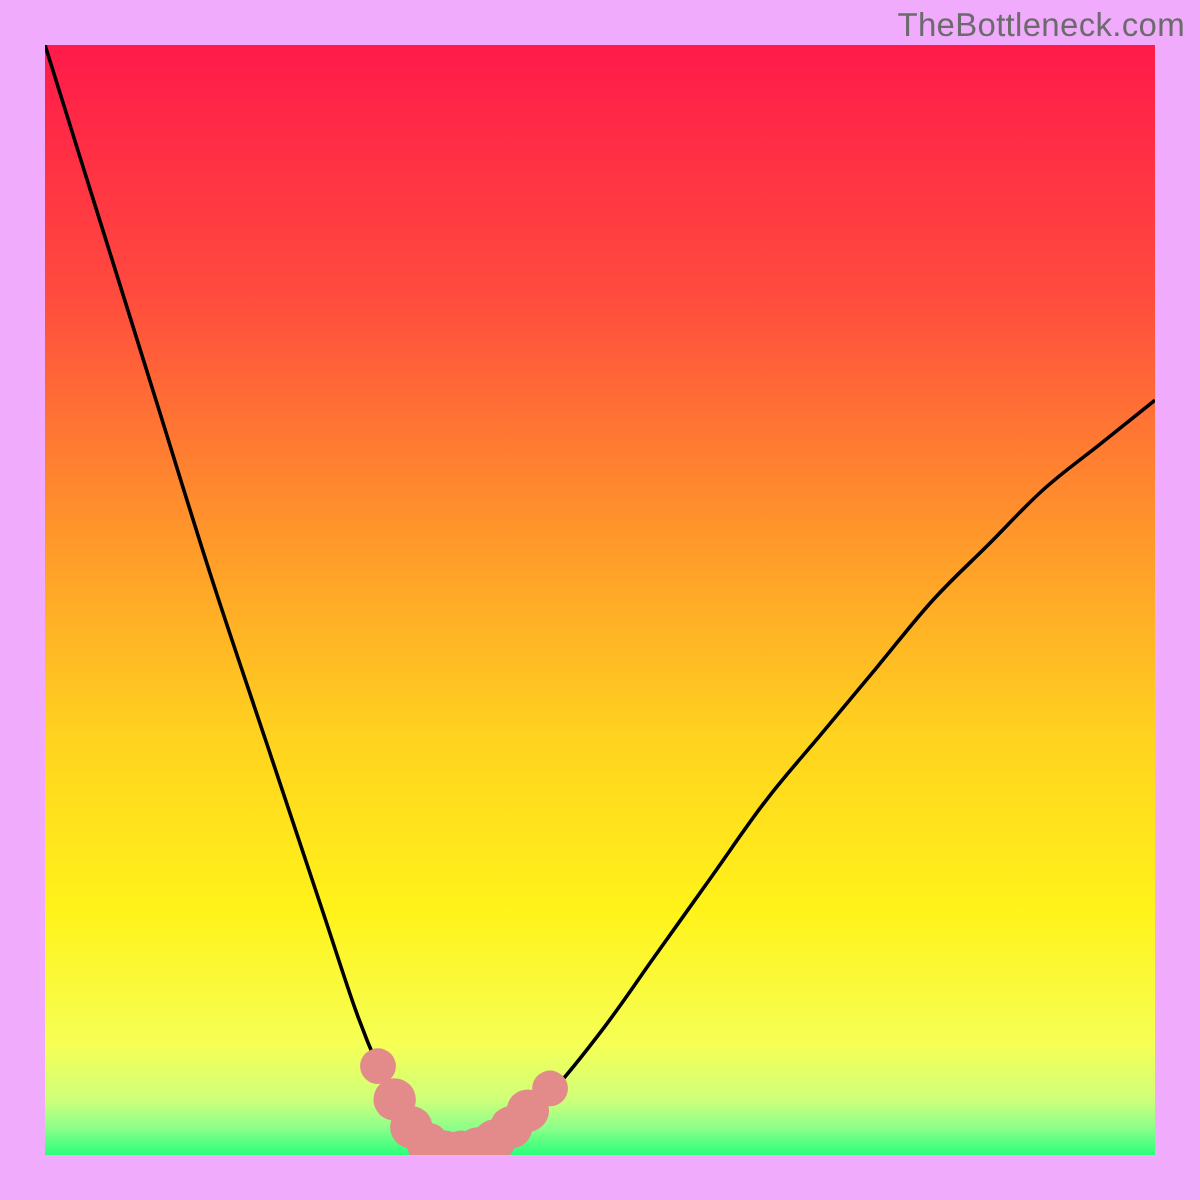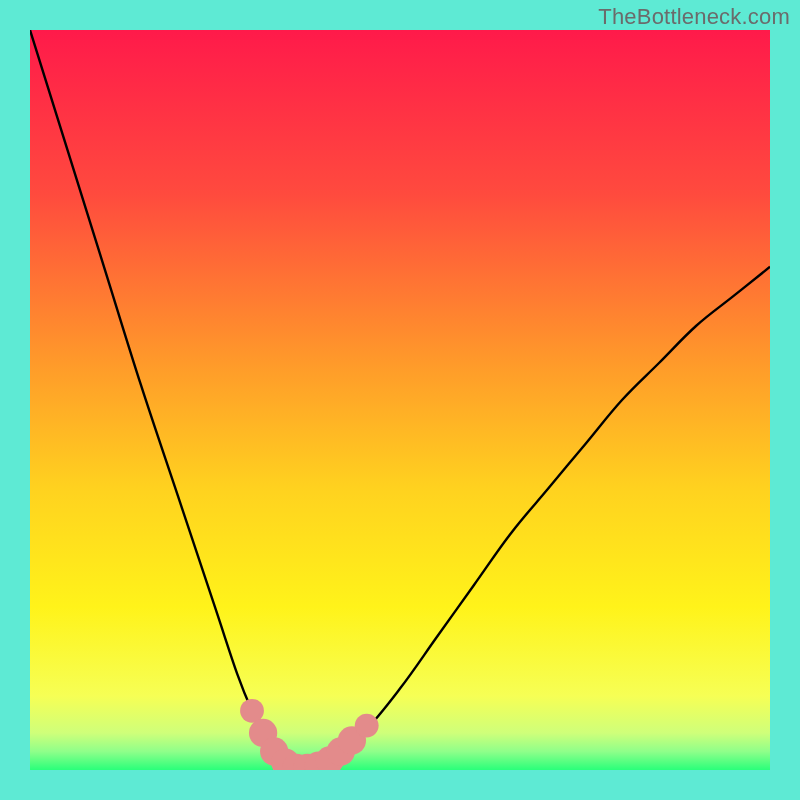--- a/index.html
+++ b/index.html
@@ -10,21 +10,21 @@
     overflow: hidden;
     background: #000;
     font-family: Arial, Helvetica, sans-serif;
   }
   .frame {
     position: absolute;
     left: 0;
     top: 0;
     width: 800px;
     height: 800px;
-    background: #5eead4;
+    background: #f0abfc;
   }
   .plot {
     position: absolute;
     left: 30px;
     top: 30px;
     width: 740px;
     height: 740px;
     overflow: hidden;
   }
   .watermark {

